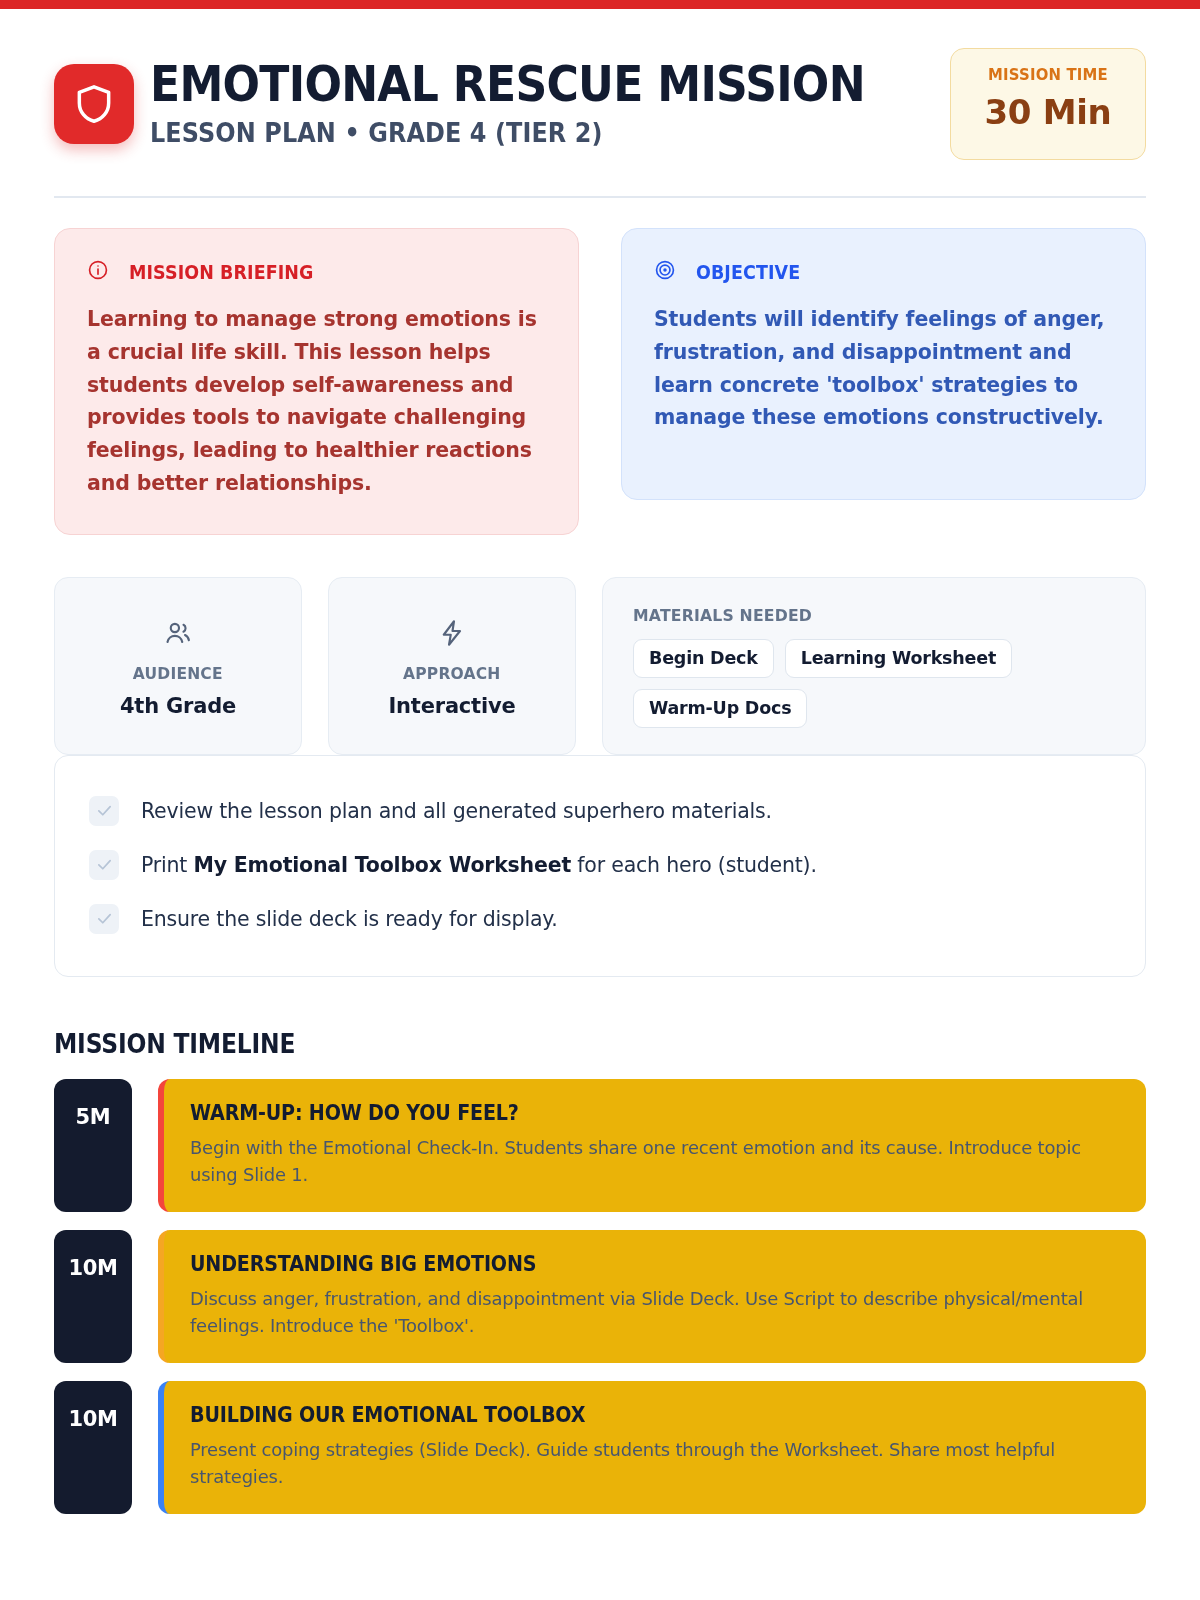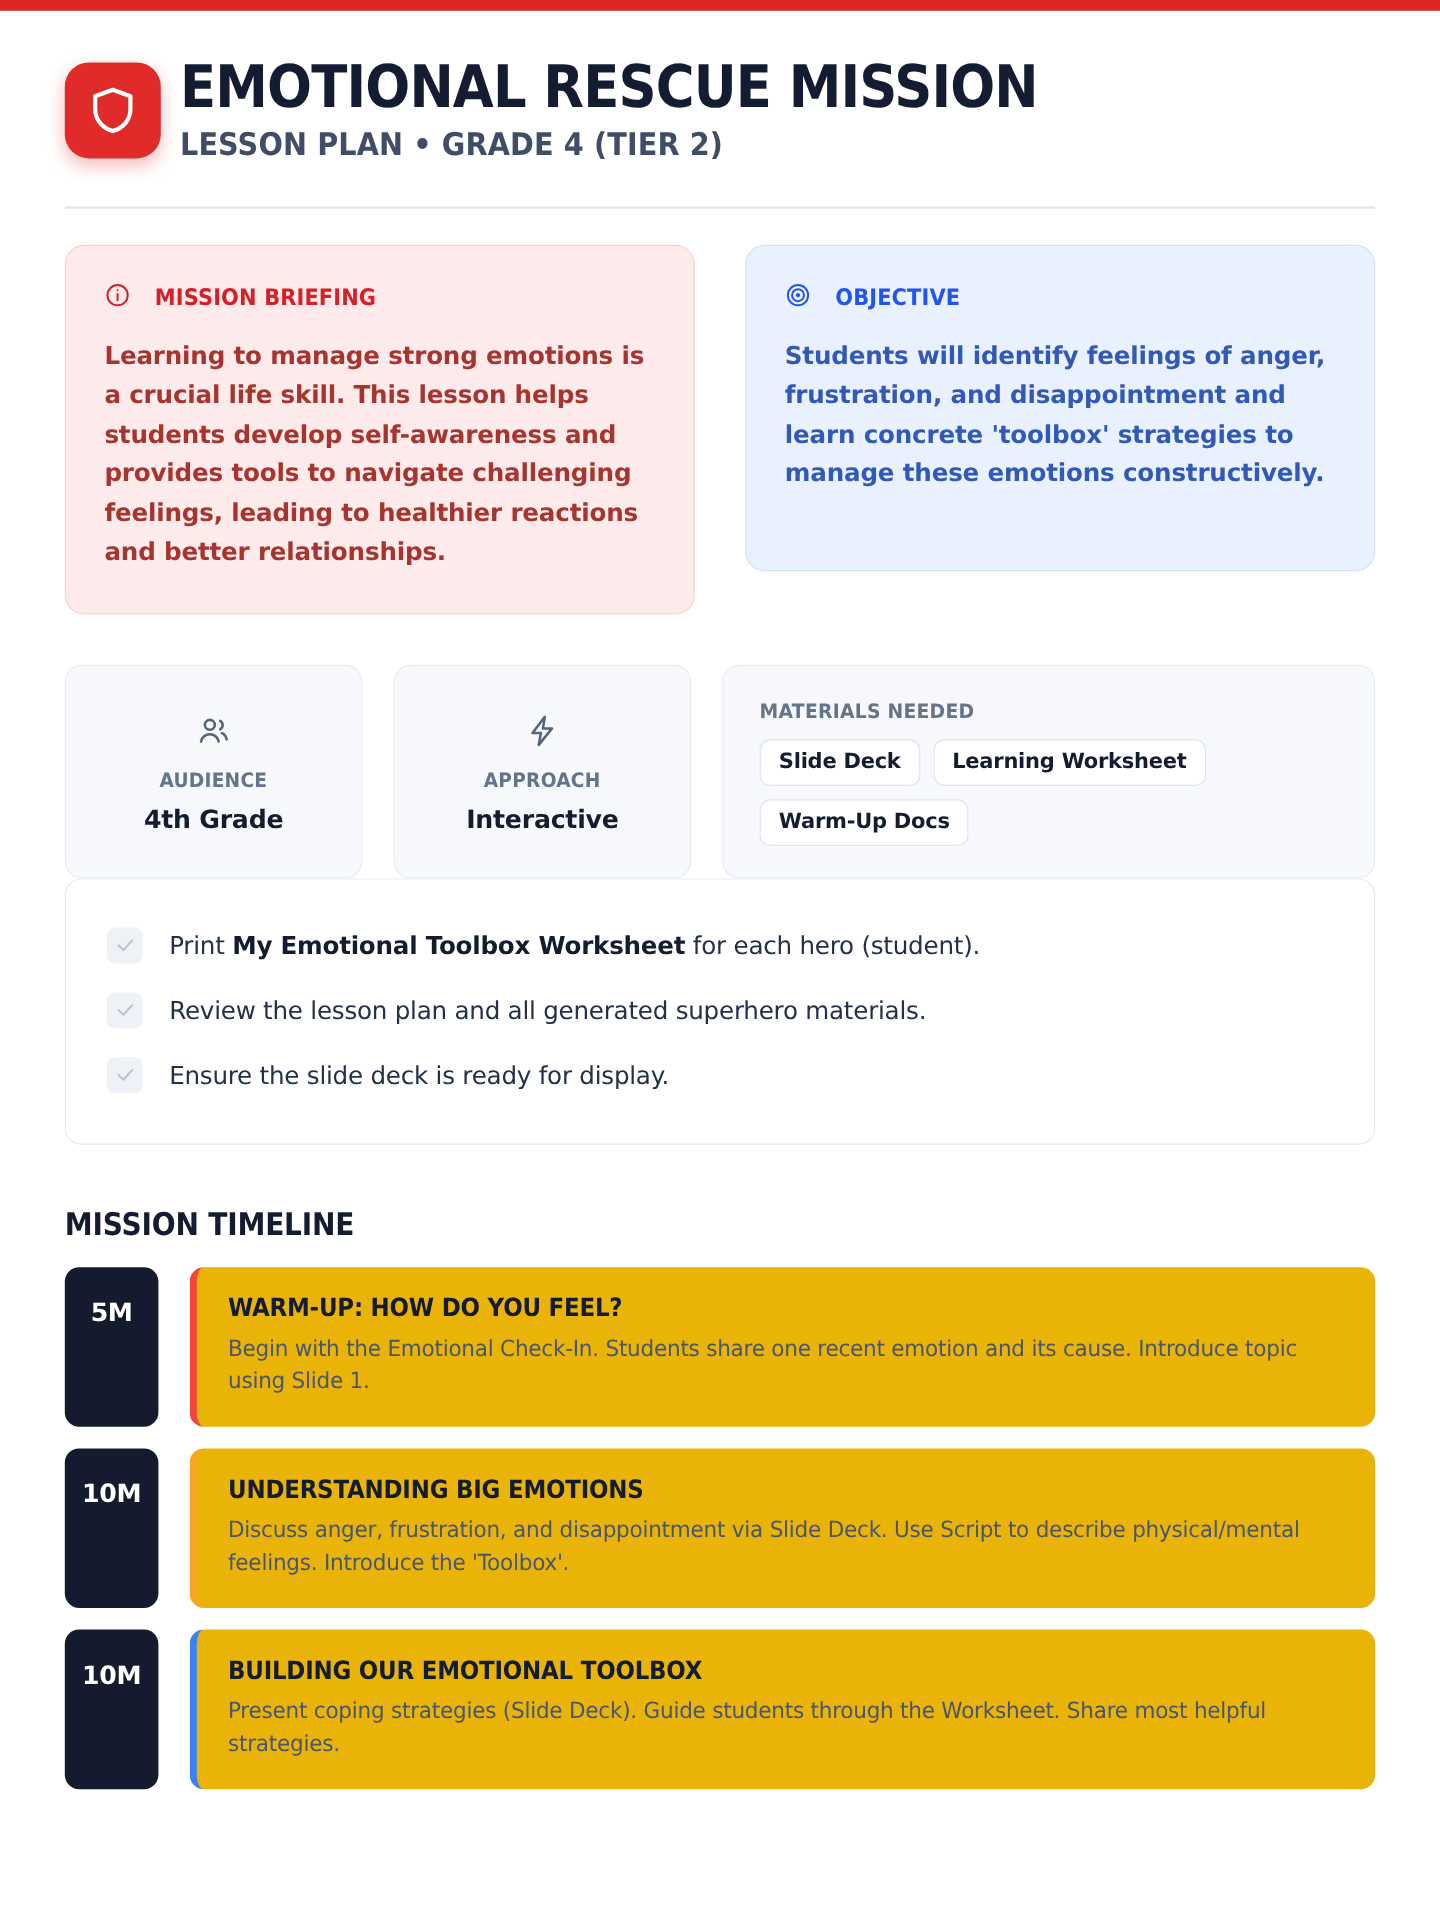--- a/index.html
+++ b/index.html
@@ -353,20 +353,24 @@
         <svg width="44" height="46" viewBox="0 0 24 24" fill="none" stroke="#ffffff" stroke-width="1.9" stroke-linecap="round" stroke-linejoin="round">
           <path d="M12 2.6 L20 5.6 V11.4 C20 16.4 16.6 20.1 12 21.4 C7.4 20.1 4 16.4 4 11.4 V5.6 Z"></path>
         </svg>
       </div>
 
       <div class="title-wrap">
         <div class="main-title">EMOTIONAL RESCUE MISSION</div>
         <div class="sub-title">LESSON PLAN • GRADE 4 (TIER 2)</div>
       </div>
 
+      <div class="time-badge">
+        <div class="time-badge-label">MISSION TIME</div>
+        <div class="time-badge-value">30 Min</div>
+      </div>
 
     </div>
 
     <div class="divider"></div>
 
     <div class="cards-row">
 
       <div class="panel briefing">
         <div class="panel-head">
           <span>
@@ -418,49 +422,49 @@
             <path d="M13.6 2.6 L5.4 13.4 H11 L9.6 21.4 L18.4 10.4 H12.4 Z"></path>
           </svg>
         </span>
         <div class="meta-label">APPROACH</div>
         <div class="meta-value">Interactive</div>
       </div>
 
       <div class="materials-card">
         <div class="materials-label">MATERIALS NEEDED</div>
         <div class="tag-list">
-          <span class="tag">Slide Deck</span>
+          <span class="tag">Begin Deck</span>
           <span class="tag">Learning Worksheet</span>
           <span class="tag">Warm-Up Docs</span>
         </div>
       </div>
 
     </div>
 
 
     <div class="prep-box">
 
       <div class="prep-item">
         <span class="checkbox">
           <svg width="17" height="17" viewBox="0 0 24 24" fill="none" stroke="#b6c4d6" stroke-width="2.4" stroke-linecap="round" stroke-linejoin="round">
             <polyline points="4,12.4 9.6,18 20,6.6"></polyline>
           </svg>
         </span>
-        <span class="prep-text"><span>Print </span><b>My Emotional Toolbox Worksheet</b><span> for each hero (student).</span></span>
+        <span class="prep-text">
+          <span>Review the lesson plan and all generated superhero materials.</span>
+        </span>
       </div>
 
       <div class="prep-item">
         <span class="checkbox">
           <svg width="17" height="17" viewBox="0 0 24 24" fill="none" stroke="#b6c4d6" stroke-width="2.4" stroke-linecap="round" stroke-linejoin="round">
             <polyline points="4,12.4 9.6,18 20,6.6"></polyline>
           </svg>
         </span>
-        <span class="prep-text">
-          <span>Review the lesson plan and all generated superhero materials.</span>
-        </span>
+        <span class="prep-text"><span>Print </span><b>My Emotional Toolbox Worksheet</b><span> for each hero (student).</span></span>
       </div>
 
       <div class="prep-item">
         <span class="checkbox">
           <svg width="17" height="17" viewBox="0 0 24 24" fill="none" stroke="#b6c4d6" stroke-width="2.4" stroke-linecap="round" stroke-linejoin="round">
             <polyline points="4,12.4 9.6,18 20,6.6"></polyline>
           </svg>
         </span>
         <span class="prep-text">
           <span>Ensure the slide deck is ready for display.</span>

